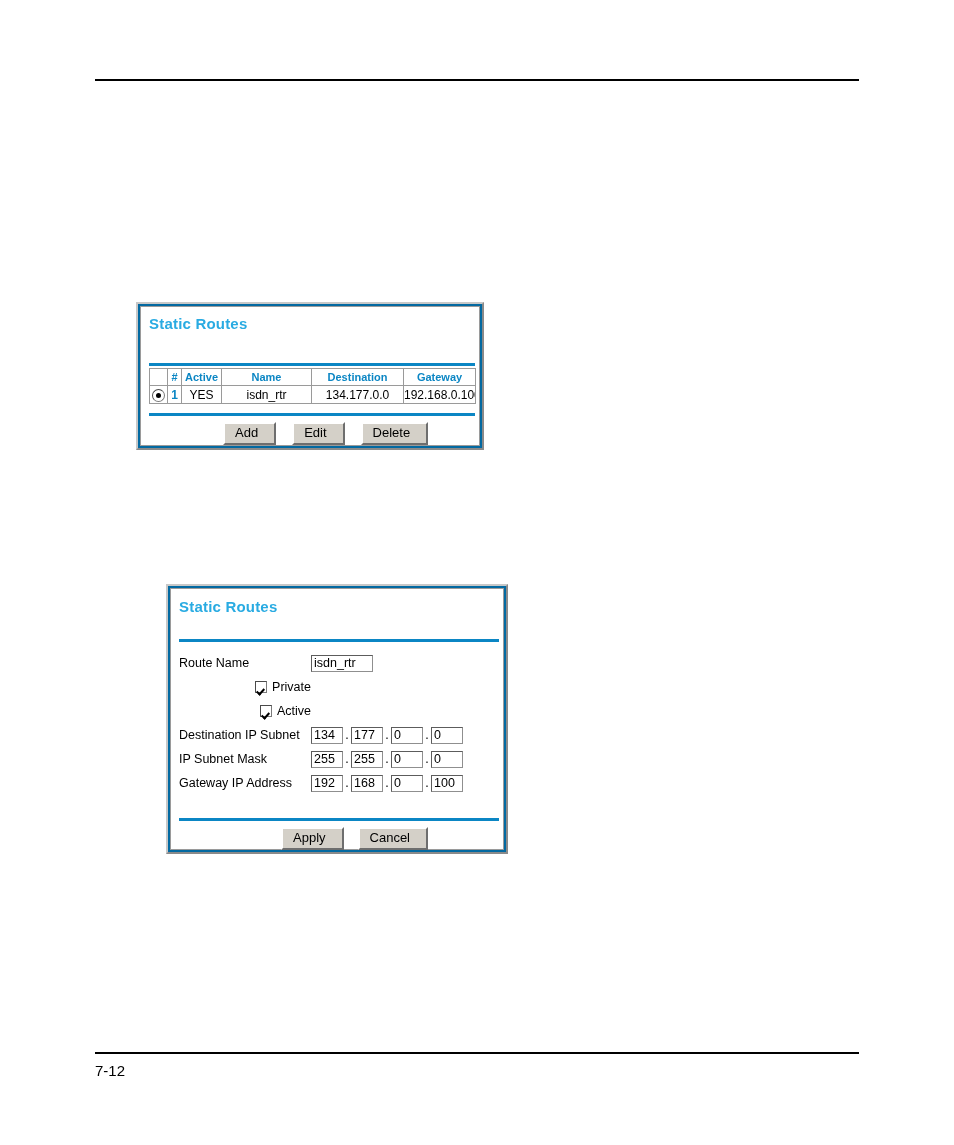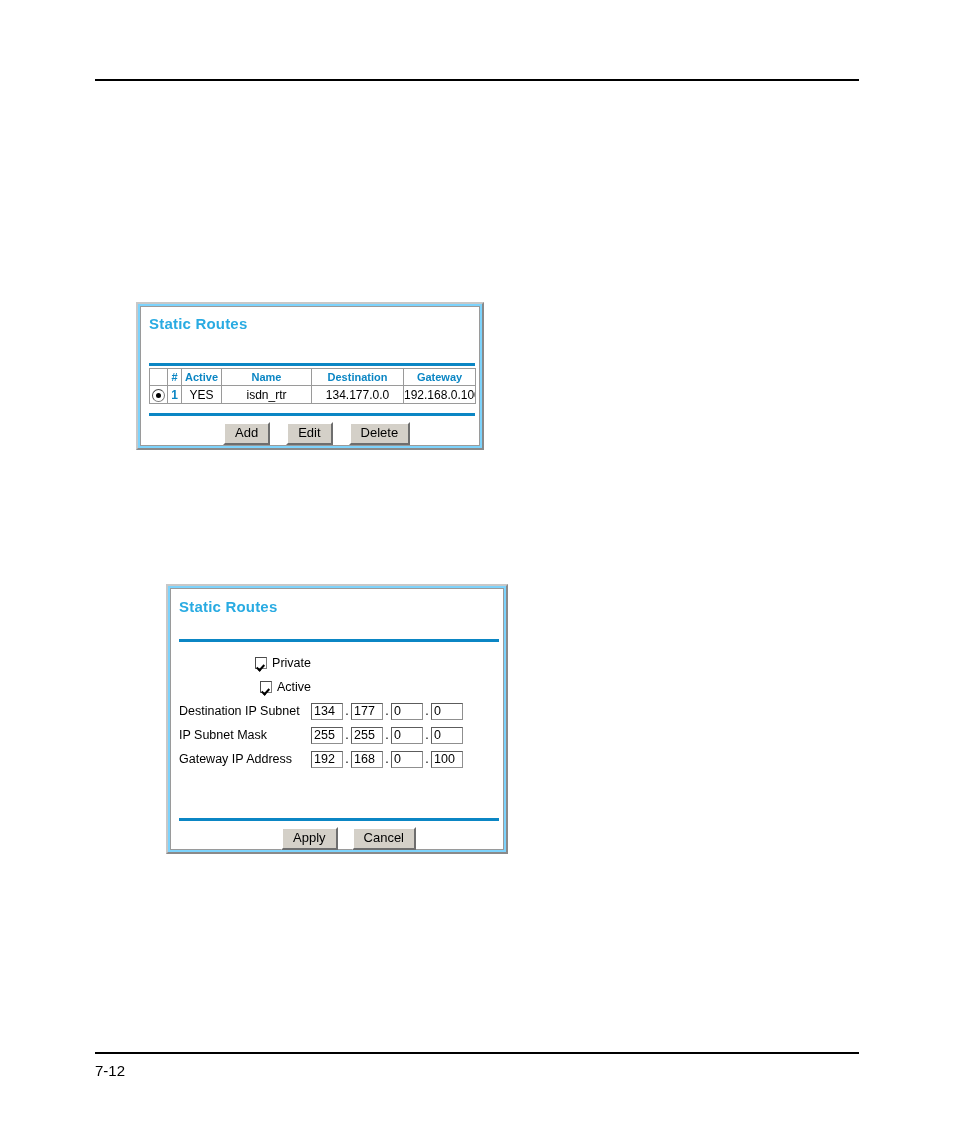--- a/index.html
+++ b/index.html
@@ -49,21 +49,21 @@
   }
   .footer .section-name {
     position: absolute;
     right: 0;
     top: 0;
   }
 
   
   .panel {
     position: absolute;
-    background: #7dd3fc;
+    background: #0369a1;
     border-top: 2px solid #c8c8c8;
     border-left: 2px solid #c8c8c8;
     border-right: 2px solid #8a8a8a;
     border-bottom: 2px solid #8a8a8a;
     box-sizing: border-box;
   }
   .panel-inner {
     position: absolute;
     left: 2px;
     top: 2px;
@@ -170,21 +170,21 @@
   }
   .btn {
     background: #d4d0c8;
     border-top: 2px solid #ffffff;
     border-left: 2px solid #ffffff;
     border-right: 2px solid #6e6e6e;
     border-bottom: 2px solid #6e6e6e;
     font-family: "Liberation Sans", sans-serif;
     font-size: 13px;
     color: #000000;
-    padding: 1px 10px 2px 10px;
+    padding: 1px 16px 2px 10px;
     line-height: 16px;
     cursor: default;
     box-sizing: border-box;
     text-align: center;
   }
   #panel-routes .btnrow { left: 82px; top: 115px; }
   #panel-routes .btn { min-width: 44px; }
 
   
   #panel-edit {
@@ -346,20 +346,24 @@
 
 <div class="panel" id="panel-edit">
   <div class="panel-inner">
 
     <div class="panel-title">Static Routes</div>
 
     <div class="divider top"></div>
 
     <div class="form-rows">
 
+      <div class="form-row">
+        <span class="lbl">Route Name</span>
+        <input class="tbox name" type="text" value="isdn_rtr" style="">
+      </div>
 
       <div class="form-row check">
         <span class="lbl">
           <span class="checkbox"></span>
           <span>Private</span>
         </span>
       </div>
 
       <div class="form-row check">
         <span class="lbl">

